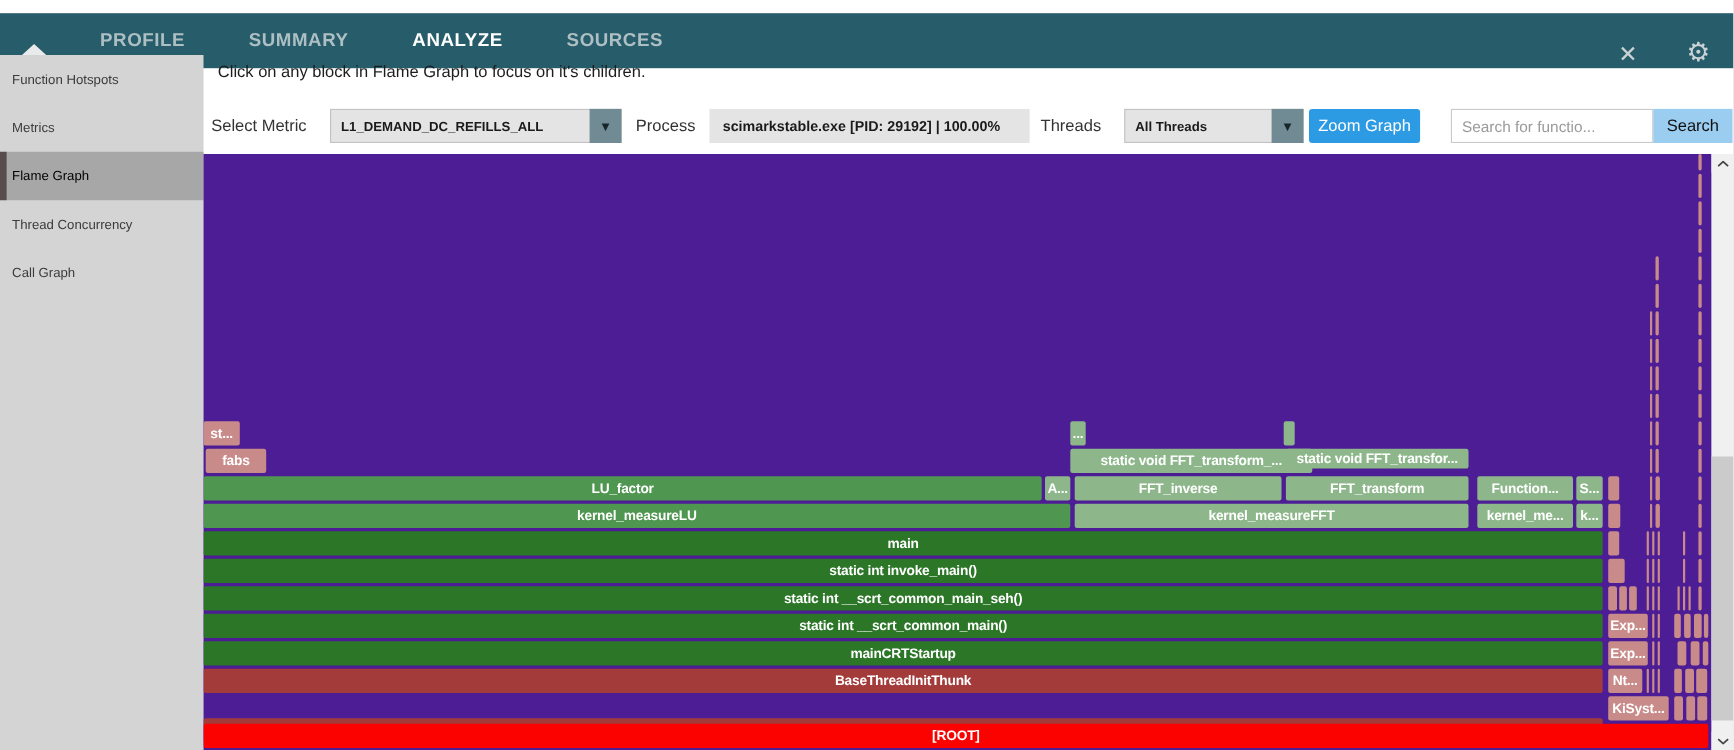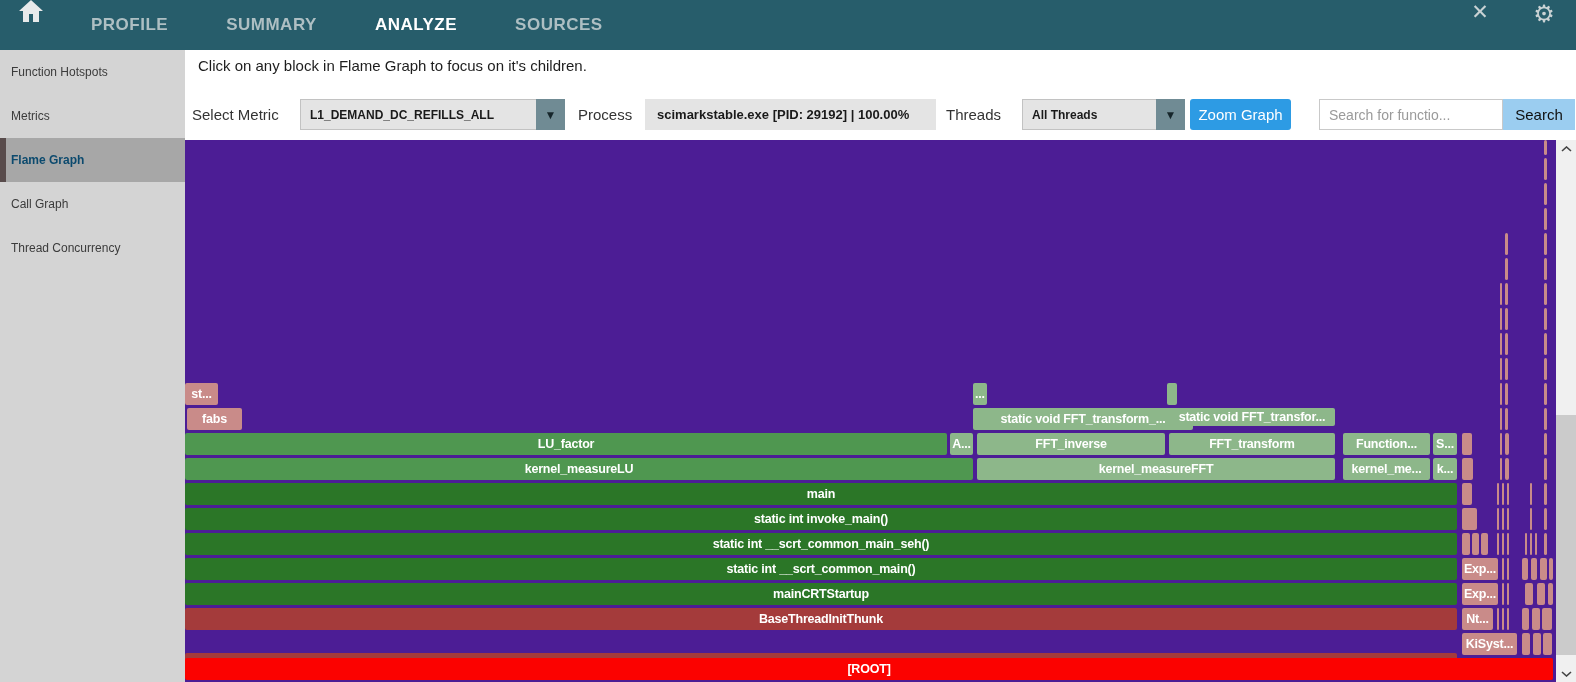--- a/index.html
+++ b/index.html
@@ -1,35 +1,35 @@
 <!DOCTYPE html>
 <html><head>
 <meta charset="utf-8">
 <style>
   html,body{margin:0;padding:0;background:#ffffff;}
   *{box-sizing:border-box;}
   .app{position:relative;width:1576px;height:682px;overflow:hidden;background:#ffffff;
        font-family:"Liberation Sans", sans-serif;}
 
   
-  .topbar{position:absolute;left:0;top:0;width:1576px;height:50px;background:#275d6b;
-          display:flex;align-items:flex-start;}
+  .topbar{position:absolute;left:0;top:12px;width:1576px;height:50px;background:#275d6b;
+          display:flex;align-items:flex-end;}
   .home{width:62px;display:flex;justify-content:center;align-items:center;cursor:pointer;}
   .nav-item{color:#aebfc3;font-weight:bold;font-size:17px;letter-spacing:.5px;
             padding:0 29px;cursor:pointer;line-height:50px;}
   .nav-item.active{color:#ffffff;}
   .topbar .spacer{flex:1;}
   .tb-icon{color:#c9d2d4;font-size:21px;width:64px;text-align:center;cursor:pointer;}
   .tb-icon.gear{font-size:24px;}
 
   
   .sidebar{position:absolute;left:0;top:50px;width:185px;height:632px;background:#d4d4d4;}
   .side-item{height:44px;line-height:44px;padding-left:11px;font-size:12px;color:#3b3b3b;
              cursor:pointer;white-space:nowrap;}
-  .side-item.selected{background:#a7a7a7;color:#0c4a6e;font-weight:bold;
+  .side-item.selected{background:#a7a7a7;color:#000000;font-weight:normal;
              border-left:6px solid #594c4c;padding-left:5px;}
 
   
   .hint{position:absolute;left:198px;top:57px;font-size:15px;color:#1d1d1d;}
   .tlabel{position:absolute;top:99px;height:31px;line-height:31px;font-size:15px;color:#333;}
   .selectbox{position:absolute;top:99px;height:31px;background:#e4e4e4;border:1px solid #c2c2c2;
              display:flex;align-items:center;cursor:pointer;}
   .selectbox .val{flex:1;font-size:12px;font-weight:bold;color:#1a1a1a;padding-left:9px;
                   white-space:nowrap;overflow:hidden;}
   .arrowbox{width:29px;height:31px;margin:-1px;background:#708b94;color:#16262b;font-size:12px;
@@ -79,22 +79,22 @@
     <div class="nav-item">SOURCES</div>
     <div class="spacer"></div>
     <div class="tb-icon">✕</div>
     <div class="tb-icon gear">⚙</div>
   </div>
 
   <div class="sidebar">
     <div class="side-item">Function Hotspots</div>
     <div class="side-item">Metrics</div>
     <div class="side-item selected">Flame Graph</div>
+    <div class="side-item">Thread Concurrency</div>
     <div class="side-item">Call Graph</div>
-    <div class="side-item">Thread Concurrency</div>
   </div>
 
   <div class="hint">Click on any block in Flame Graph to focus on it's children.</div>
 
   <div class="tlabel" style="left:192px;">Select Metric</div>
   <div class="selectbox" style="left:300px;width:265px;">
     <span class="val">L1_DEMAND_DC_REFILLS_ALL</span>
     <span class="arrowbox">▼</span>
   </div>
 

